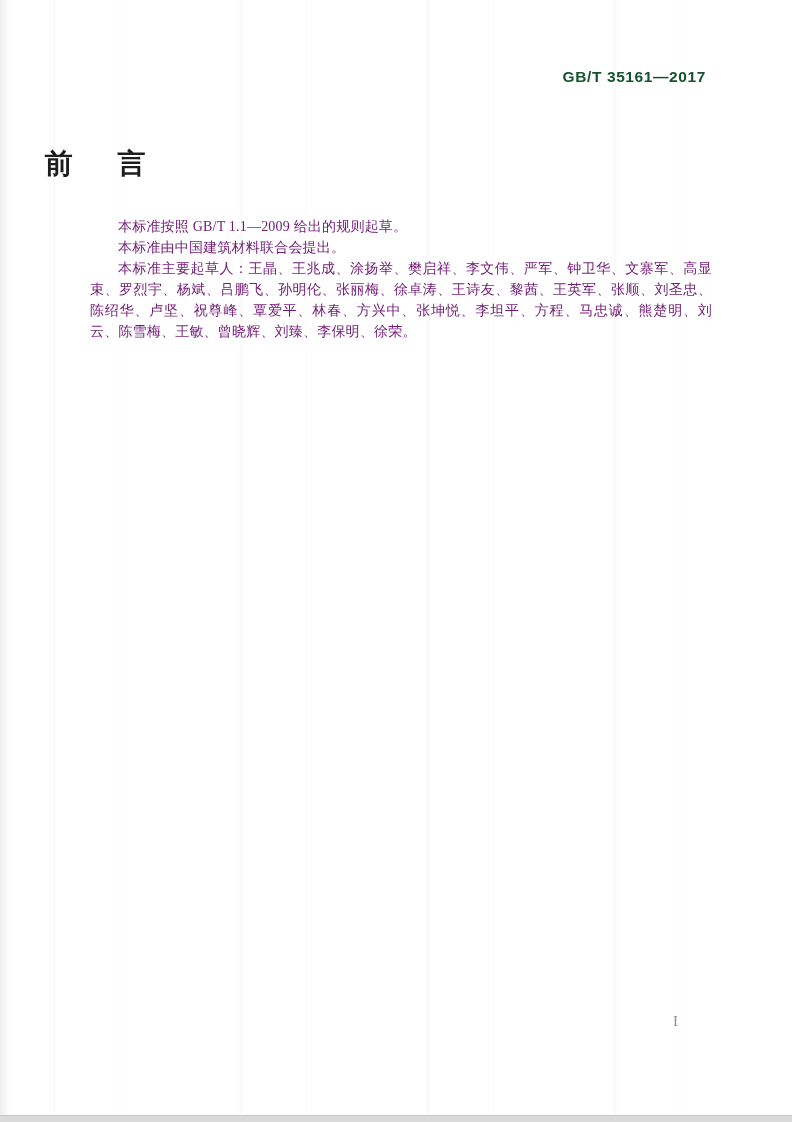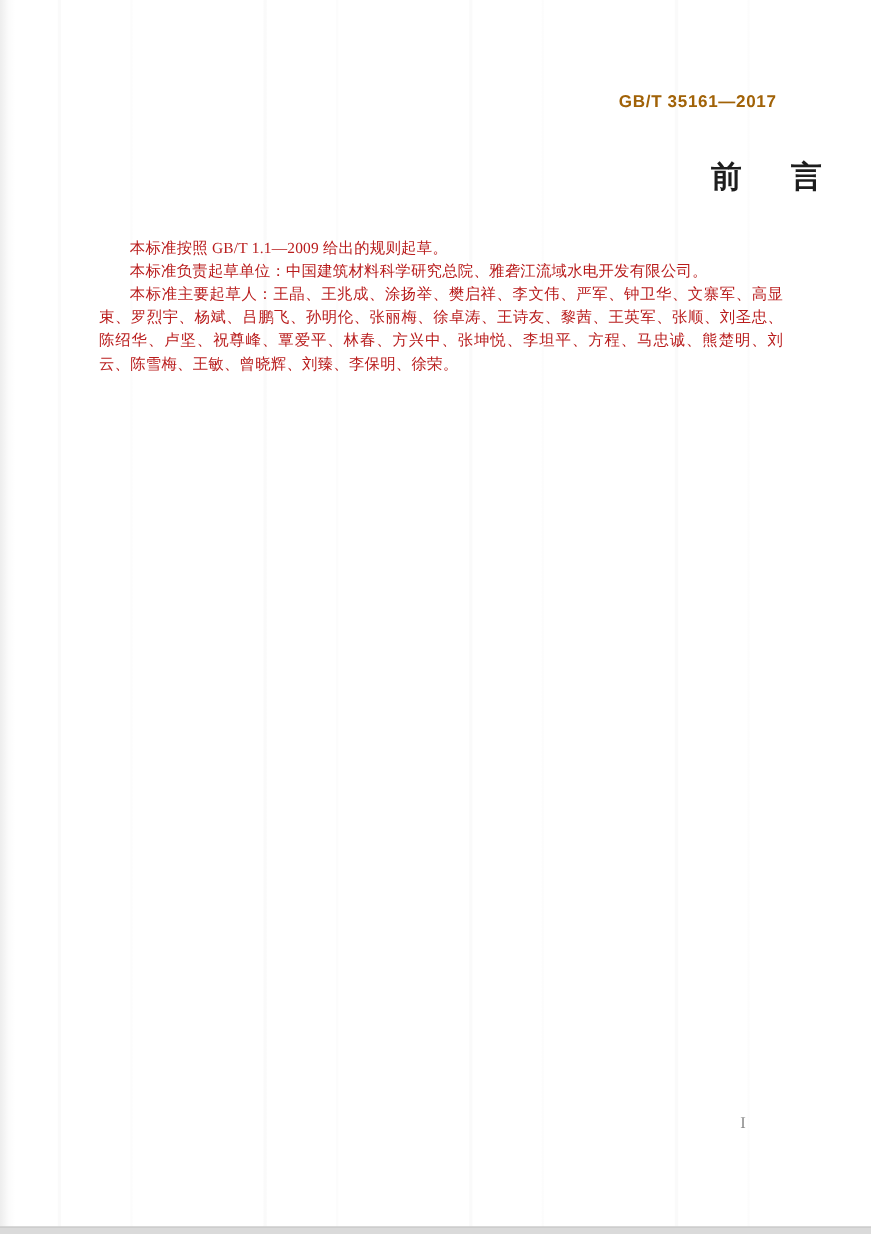--- a/index.html
+++ b/index.html
@@ -40,55 +40,55 @@
     position: absolute;
     left: 0; right: 0; bottom: 0;
     height: 6px;
     background: #dadada;
     border-top: 1px solid #c6c6c6;
     pointer-events: none;
   }
 
   .std-code {
     position: absolute;
-    top: 84px;
+    top: 68px;
     right: 86px;
     font-family: "Liberation Sans", "DejaVu Sans", sans-serif;
     font-weight: bold;
     font-size: 15.5px;
     letter-spacing: 0.6px;
-    color: #a16207;
+    color: #14532d;
     white-space: nowrap;
   }
 
   .doc-title {
     position: absolute;
     top: 149px;
     left: 0;
     width: 100%;
     margin: 0;
-    text-align: right;
-    font-family: Liberation Mono, monospace;
+    text-align: left;
+    font-family: Liberation Serif, serif;
     font-weight: bold;
     font-size: 28px;
     line-height: 30px;
     color: #1d1d1d;
     letter-spacing: 1.6em;
     padding-left: 1.6em; 
     box-sizing: border-box;
   }
 
   .doc-body {
     position: absolute;
     top: 216px;
     left: 90px;
     width: 622px;
     font-size: 14px;
     line-height: 21px;
-    color: #b91c1c;
+    color: #701a75;
     letter-spacing: 0.2px;
   }
   .doc-body p {
     margin: 0;
     text-indent: 2em;
     text-align: justify;
   }
 
   .page-number {
     position: absolute;
@@ -104,19 +104,19 @@
 
 <div class="scan-streaks"></div>
 <div class="scan-left-edge"></div>
 
 <div class="std-code">GB/T 35161—2017</div>
 
 <h1 class="doc-title">前言</h1>
 
 <div class="doc-body">
   <p>本标准按照 GB/T 1.1—2009 给出的规则起草。</p>
-  <p>本标准负责起草单位：中国建筑材料科学研究总院、雅砻江流域水电开发有限公司。</p>
+  <p>本标准由中国建筑材料联合会提出。</p>
   <p>本标准主要起草人：王晶、王兆成、涂扬举、樊启祥、李文伟、严军、钟卫华、文寨军、高显束、罗烈宇、杨斌、吕鹏飞、孙明伦、张丽梅、徐卓涛、王诗友、黎茜、王英军、张顺、刘圣忠、陈绍华、卢坚、祝尊峰、覃爱平、林春、方兴中、张坤悦、李坦平、方程、马忠诚、熊楚明、刘云、陈雪梅、王敏、曾晓辉、刘臻、李保明、徐荣。</p>
 </div>
 
 <div class="page-number">I</div>
 
 <div class="scan-bottom-edge"></div>
 
 </body></html>

